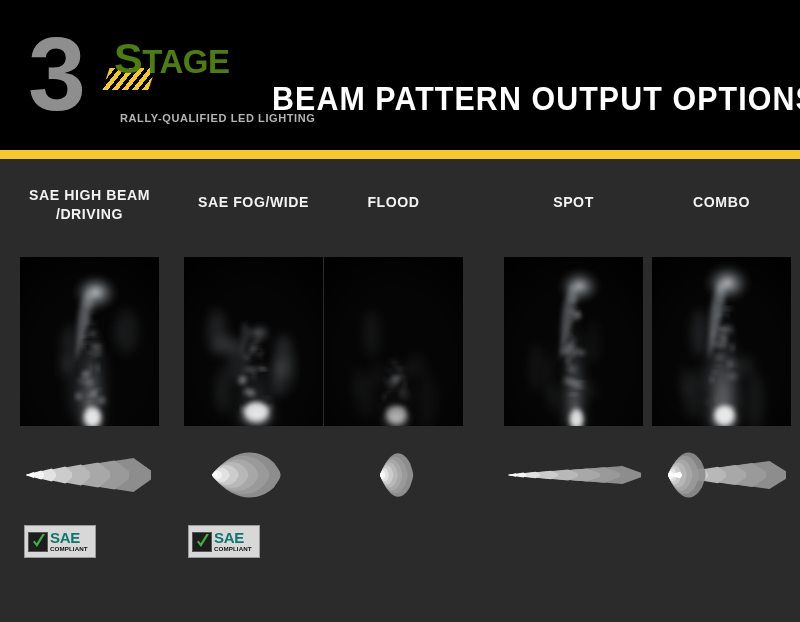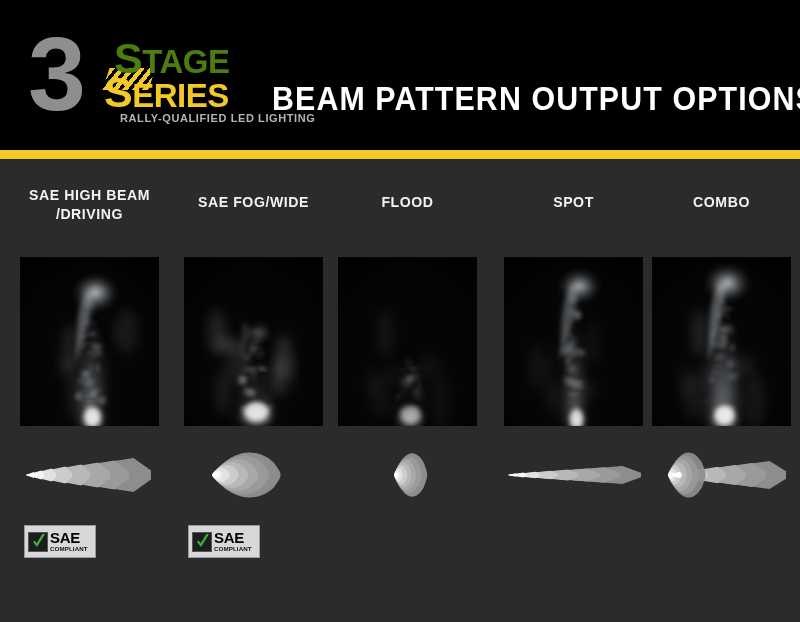--- a/index.html
+++ b/index.html
@@ -185,21 +185,21 @@
     left: 3px;
     top: 1px;
     width: 14px;
     height: 16px;
   }
   .sae-text { flex: 1 1 auto; line-height: 1; }
   .sae-main {
     font-family: "Liberation Sans", sans-serif;
     font-size: 15px;
     font-weight: bold;
-    color: #000000;
+    color: #0f766e;
     letter-spacing: -0.3px;
     display: block;
   }
   .sae-sub {
     font-family: "Liberation Sans", sans-serif;
     font-size: 6.2px;
     font-weight: bold;
     color: #111111;
     letter-spacing: 0.1px;
     display: block;
@@ -210,21 +210,20 @@
 <body>
 
 <div id="page" style="background: rgb(43, 43, 43);">
 
   <div id="header">
 
     <div id="logo">
       <div id="logo-3" style="color: rgb(142, 142, 142);">3</div>
       <div id="logo-slash"></div>
       <div id="logo-stage" style="color: #4d7c0f;"><span class="cap">S</span><span>TAGE</span></div>
-      <div id="logo-series" style="color: rgb(243, 200, 41);"><span class="cap">S</span><span>ERIES</span></div>
       <div id="logo-tagline">RALLY-QUALIFIED LED LIGHTING</div>
     </div>
 
     <div id="header-title">BEAM PATTERN OUTPUT OPTIONS</div>
   </div>
 
   <div id="divider" style="background: rgb(243, 200, 41);"></div>
 
   <div id="columns-host">
       <div class="col" style="left: 20px;">
@@ -509,21 +508,21 @@
             <svg class="tick" viewBox="0 0 14 16">
               <path d="M1 8 L5 13 L13 0 L10.4 0 L4.7 9.2 L2.6 6.6 Z" fill="#3cb33c"></path>
             </svg>
           </div>
           <div class="sae-text">
             <span class="sae-main">SAE</span>
             <span class="sae-sub">COMPLIANT</span>
           </div>
         </div>
       </div>
-      <div class="col" style="left: 338px;">
+      <div class="col" style="left: 324px;">
         <div class="col-label two-line">FLOOD</div>
         <div class="photo">
           <svg width="139" height="169" viewBox="0 0 139 169" style="position: absolute; left: 0px; top: 0px;">
             <defs>
               <filter id="fb-flood" x="-50%" y="-50%" width="200%" height="200%">
                 <feGaussianBlur stdDeviation="2.6"></feGaussianBlur>
               </filter>
               <filter id="fb2-flood" x="-60%" y="-60%" width="220%" height="220%">
                 <feGaussianBlur stdDeviation="5.5"></feGaussianBlur>
               </filter>

